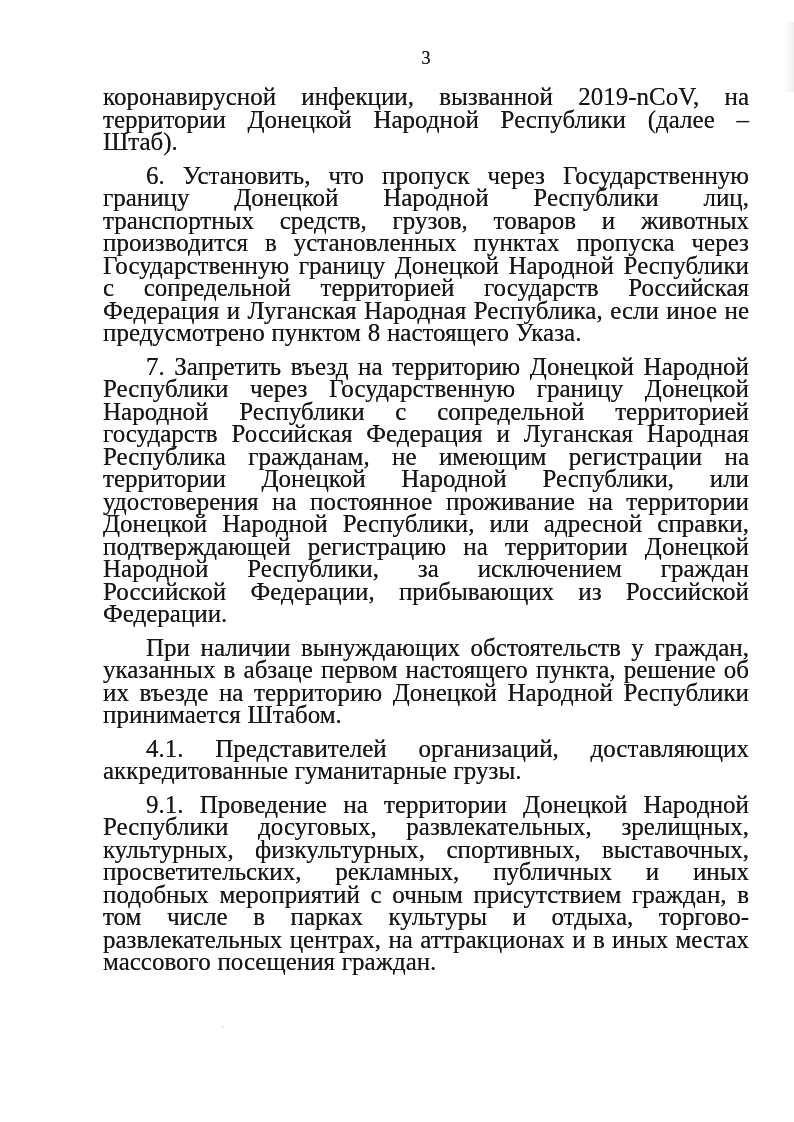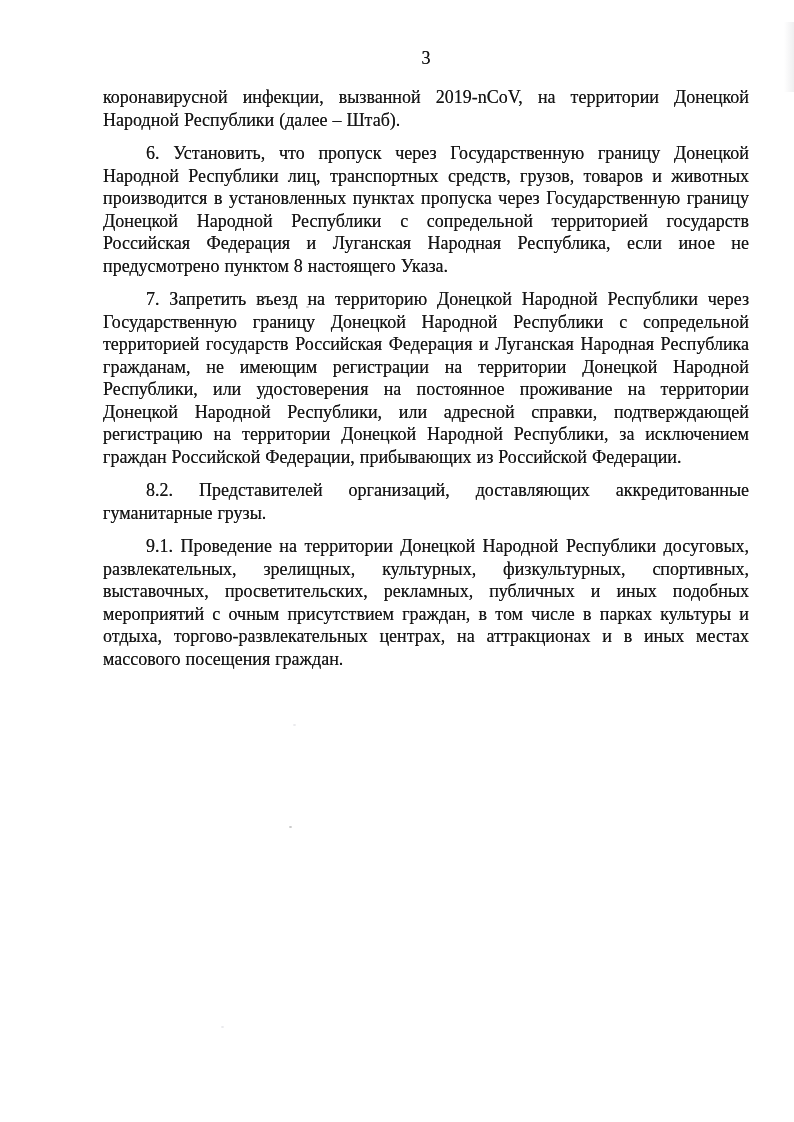--- a/index.html
+++ b/index.html
@@ -27,21 +27,21 @@
     text-align: center;
     font-size: 18px;
     line-height: 22px;
     margin-bottom: 17px;
     letter-spacing: 0.2px;
     
     text-shadow: 0 0 0.5px rgba(0,0,0,0.75);
   }
   .para {
     margin: 0 0 11px 0;
-    font-size: 18px;
+    font-size: 25px;
     line-height: 22.5px;
     text-align: justify;
     text-justify: inter-word;
     hyphens: none;
     word-spacing: 0.5px;
     text-shadow: 0 0 0.5px rgba(0,0,0,0.7);
   }
   .para.indent {
     text-indent: 43px;
     font-family: Liberation Serif, serif;
@@ -71,21 +71,22 @@
 </head>
 <body>
 
 <div class="page">
   <div class="content">
     <div class="page-number">3</div>
     <div id="paragraphs">
         <p class="para">коронавирусной инфекции, вызванной 2019-nCoV, на территории Донецкой Народной Республики (далее – Штаб).</p>
         <p class="para indent">6. Установить, что пропуск через Государственную границу Донецкой Народной Республики лиц, транспортных средств, грузов, товаров и животных производится в установленных пунктах пропуска через Государственную границу Донецкой Народной Республики с сопредельной территорией государств Российская Федерация и Луганская Народная Республика, если иное не предусмотрено пунктом 8 настоящего Указа.</p>
         <p class="para indent">7. Запретить въезд на территорию Донецкой Народной Республики через Государственную границу Донецкой Народной Республики с сопредельной территорией государств Российская Федерация и Луганская Народная Республика гражданам, не имеющим регистрации на территории Донецкой Народной Республики, или удостоверения на постоянное проживание на территории Донецкой Народной Республики, или адресной справки, подтверждающей регистрацию на территории Донецкой Народной Республики, за исключением граждан Российской Федерации, прибывающих из Российской Федерации.</p>
-        <p class="para indent">8.2. Представителей организаций, доставляющих аккредитованные гуманитарные грузы.</p>
+        <p class="para indent">При наличии вынуждающих обстоятельств у граждан, указанных в абзаце первом настоящего пункта, решение об их въезде на территорию Донецкой Народной Республики принимается Штабом.</p>
+        <p class="para indent">4.1. Представителей организаций, доставляющих аккредитованные гуманитарные грузы.</p>
         <p class="para indent">9.1. Проведение на территории Донецкой Народной Республики досуговых, развлекательных, зрелищных, культурных, физкультурных, спортивных, выставочных, просветительских, рекламных, публичных и иных подобных мероприятий с очным присутствием граждан, в том числе в парках культуры и отдыха, торгово-развлекательных центрах, на аттракционах и в иных местах массового посещения граждан.</p>
       </div>
   </div>
 
   <div class="speck" style="left:306px; top:306px;"></div>
   <div class="speck" style="left:289px; top:826px;"></div>
   <div class="speck faint" style="left:293px; top:724px;"></div>
   <div class="speck faint" style="left:221px; top:1026px;"></div>
   <div class="edge-smudge"></div>
 </div>

